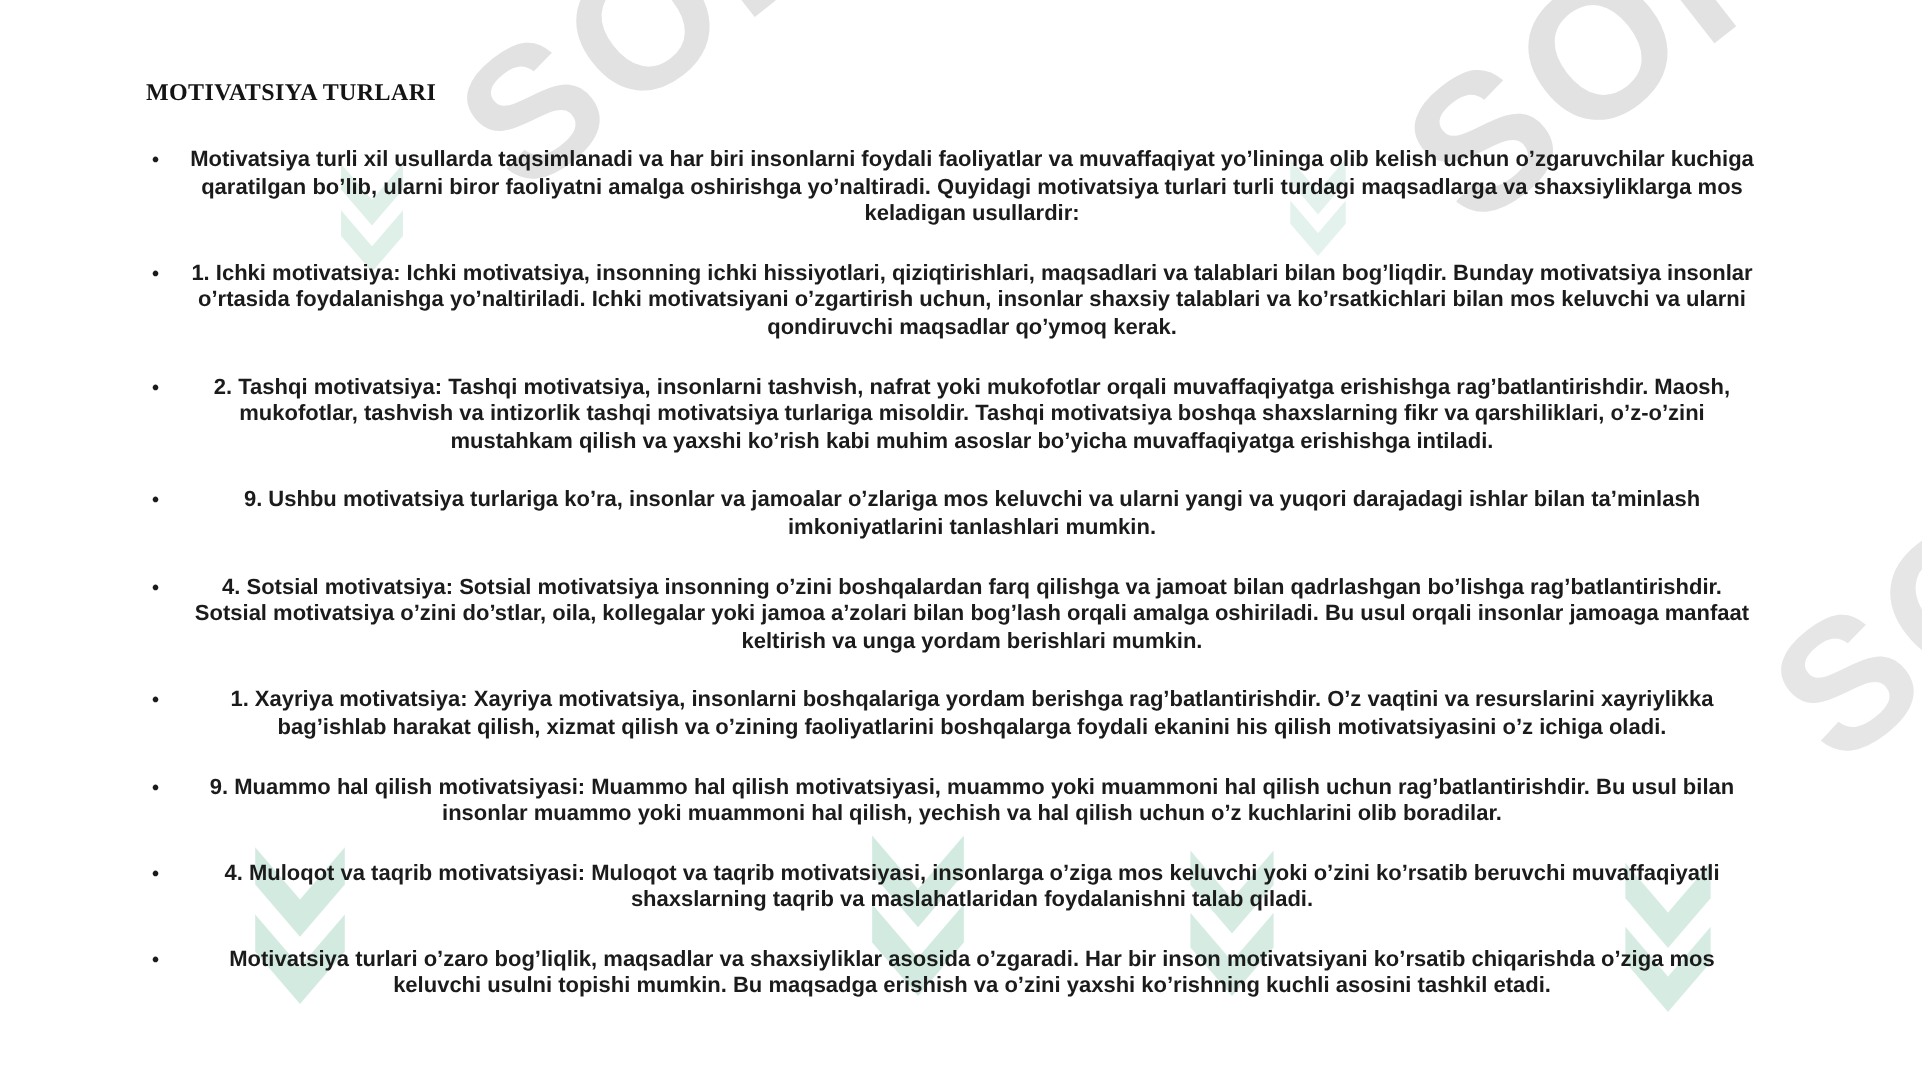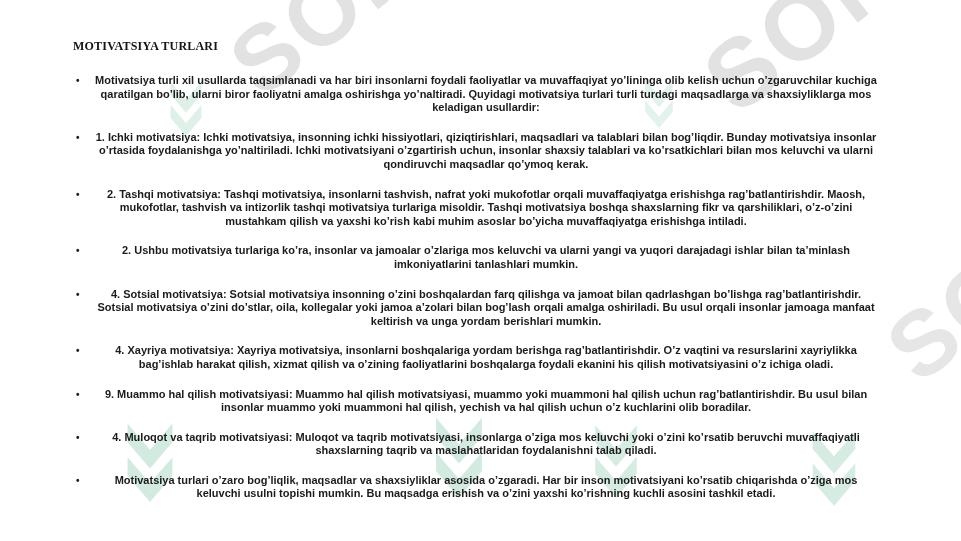--- a/index.html
+++ b/index.html
@@ -118,29 +118,29 @@
       <li>
         <span class="marker">•</span>
         <span class="btxt">1. Ichki motivatsiya: Ichki motivatsiya, insonning ichki hissiyotlari, qiziqtirishlari, maqsadlari va talablari bilan bog’liqdir. Bunday motivatsiya insonlar o’rtasida foydalanishga yo’naltiriladi. Ichki motivatsiyani o’zgartirish uchun, insonlar shaxsiy talablari va ko’rsatkichlari bilan mos keluvchi va ularni qondiruvchi maqsadlar qo’ymoq kerak.</span>
       </li>
       <li>
         <span class="marker">•</span>
         <span class="btxt">2. Tashqi motivatsiya: Tashqi motivatsiya, insonlarni tashvish, nafrat yoki mukofotlar orqali muvaffaqiyatga erishishga rag’batlantirishdir. Maosh, mukofotlar, tashvish va intizorlik tashqi motivatsiya turlariga misoldir. Tashqi motivatsiya boshqa shaxslarning fikr va qarshiliklari, o’z-o’zini mustahkam qilish va yaxshi ko’rish kabi muhim asoslar bo’yicha muvaffaqiyatga erishishga intiladi.</span>
       </li>
       <li>
         <span class="marker">•</span>
-        <span class="btxt">2. Ushbu motivatsiya turlariga ko’ra, insonlar va jamoalar o’zlariga mos keluvchi va ularni yangi va yuqori darajadagi ishlar bilan ta’minlash imkoniyatlarini tanlashlari mumkin.</span>
+        <span class="btxt">9. Ushbu motivatsiya turlariga ko’ra, insonlar va jamoalar o’zlariga mos keluvchi va ularni yangi va yuqori darajadagi ishlar bilan ta’minlash imkoniyatlarini tanlashlari mumkin.</span>
       </li>
       <li>
         <span class="marker">•</span>
         <span class="btxt">4. Sotsial motivatsiya: Sotsial motivatsiya insonning o’zini boshqalardan farq qilishga va jamoat bilan qadrlashgan bo’lishga rag’batlantirishdir. Sotsial motivatsiya o’zini do’stlar, oila, kollegalar yoki jamoa a’zolari bilan bog’lash orqali amalga oshiriladi. Bu usul orqali insonlar jamoaga manfaat keltirish va unga yordam berishlari mumkin.</span>
       </li>
       <li>
         <span class="marker">•</span>
-        <span class="btxt">4. Xayriya motivatsiya: Xayriya motivatsiya, insonlarni boshqalariga yordam berishga rag’batlantirishdir. O’z vaqtini va resurslarini xayriylikka bag’ishlab harakat qilish, xizmat qilish va o’zining faoliyatlarini boshqalarga foydali ekanini his qilish motivatsiyasini o’z ichiga oladi.</span>
+        <span class="btxt">1. Xayriya motivatsiya: Xayriya motivatsiya, insonlarni boshqalariga yordam berishga rag’batlantirishdir. O’z vaqtini va resurslarini xayriylikka bag’ishlab harakat qilish, xizmat qilish va o’zining faoliyatlarini boshqalarga foydali ekanini his qilish motivatsiyasini o’z ichiga oladi.</span>
       </li>
       <li>
         <span class="marker">•</span>
         <span class="btxt">9. Muammo hal qilish motivatsiyasi: Muammo hal qilish motivatsiyasi, muammo yoki muammoni hal qilish uchun rag’batlantirishdir. Bu usul bilan insonlar muammo yoki muammoni hal qilish, yechish va hal qilish uchun o’z kuchlarini olib boradilar.</span>
       </li>
       <li>
         <span class="marker">•</span>
         <span class="btxt">4. Muloqot va taqrib motivatsiyasi: Muloqot va taqrib motivatsiyasi, insonlarga o’ziga mos keluvchi yoki o’zini ko’rsatib beruvchi muvaffaqiyatli shaxslarning taqrib va maslahatlaridan foydalanishni talab qiladi.</span>
       </li>
       <li>

